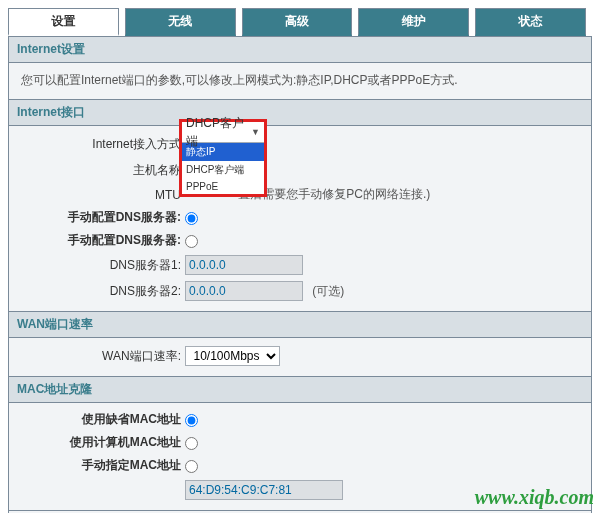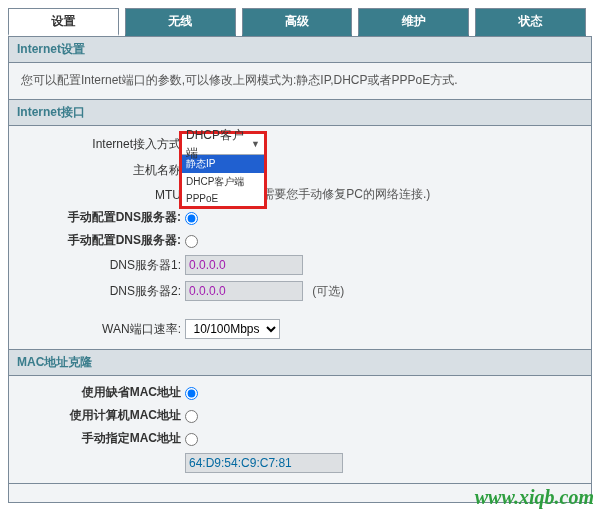--- a/index.html
+++ b/index.html
@@ -14,30 +14,30 @@
   .tabs{display:flex;height:28px;}
   .tab{flex:1;display:flex;align-items:center;justify-content:center;border:1px solid var(--border);border-bottom:2px solid var(--teal);background:var(--teal);color:#fff;font-weight:bold;margin-right:6px;cursor:pointer;}
   .tab.active{background:#fff;color:#333;border-bottom:2px solid #fff;}
   .area{border:1px solid var(--border);border-top:0;}
   .section-head{background:var(--section-bg);border-top:1px solid var(--border);border-bottom:1px solid var(--border);padding:4px 8px;color:var(--teal);font-weight:bold;}
   .section-body{padding:8px 12px 10px;background:var(--page-bg);}
   .desc{color:#555;line-height:1.5;}
   .label-col{display:grid;grid-template-columns:160px auto;row-gap:6px;column-gap:4px;align-items:center;}
   .lbl{text-align:right;color:#333;}
   .ip-input{width:110px;height:18px;border:1px solid #A6ADB5;background:#fff;padding:0 3px;font-size:12px;}
-  .ip-input[disabled]{background:#DDE0E3;color:#a21caf;}
+  .ip-input[disabled]{background:#DDE0E3;color:#0369a1;}
   .mac-input{width:150px;height:18px;border:1px solid #A6ADB5;background:#DDE0E3;color:#0369a1;padding:0 3px;font-size:12px;}
   .select{width:95px;height:20px;border:1px solid #A6ADB5;background:#fff;font-size:12px;text-align:center;}
   .btn-row{display:flex;justify-content:center;gap:6px;padding:8px 0 10px;background:var(--page-bg);border-top:1px solid var(--border);}
   .radio{margin:0 2px 0 0;vertical-align:middle;}
   .opt-note{color:#555;margin-left:6px;}
   .hint{color:#555;}
   
   .dd-wrap{position:absolute;left:178px;top:155px;z-index:50;}
-  .dd-hl{border:3px solid #E02020;padding:0;background:#fff;box-sizing:border-box;width:88px;margin-top:12px;}
+  .dd-hl{border:3px solid #E02020;padding:0;background:#fff;box-sizing:border-box;width:88px;}
   .dd-closed{height:20px;line-height:18px;padding:0 4px;border-bottom:1px solid #A6ADB5;display:flex;align-items:center;justify-content:space-between;font-size:12px;}
   .dd-closed .arrow{font-size:9px;color:#555;}
   .dd-opt{padding:2px 4px;font-size:10px;cursor:pointer;}
   .dd-opt.sel{background:#2060D0;color:#fff;}
   .watermark{position:absolute;right:6px;bottom:4px;font:italic bold 20px Georgia,serif;color:#2E9E3F;}
 </style>
 </head>
 <body>
 
 <div class="page">
@@ -79,20 +79,21 @@
         <div><input class="ip-input" disabled="" value="0.0.0.0" style=""></div>
 
         <div class="lbl">DNS服务器2:</div>
         <div>
           <input class="ip-input" disabled="" value="0.0.0.0" style="">
           <span class="opt-note">(可选)</span>
         </div>
       </div>
     </div>
 
+    <div class="section-head">WAN端口速率</div>
     <div class="section-body">
       <div class="label-col">
         <div class="lbl">WAN端口速率:</div>
         <div>
           <select class="select">
             <option>10/100Mbps</option>
           </select>
         </div>
       </div>
     </div>

